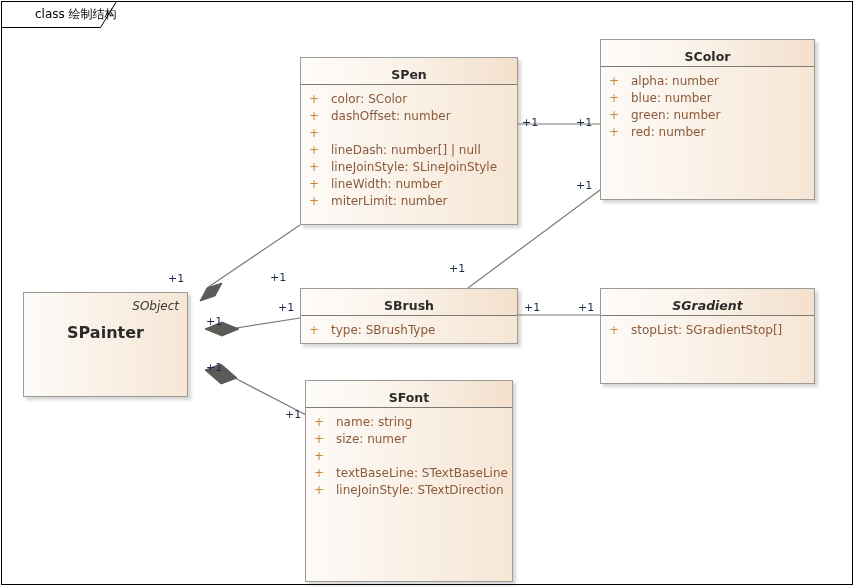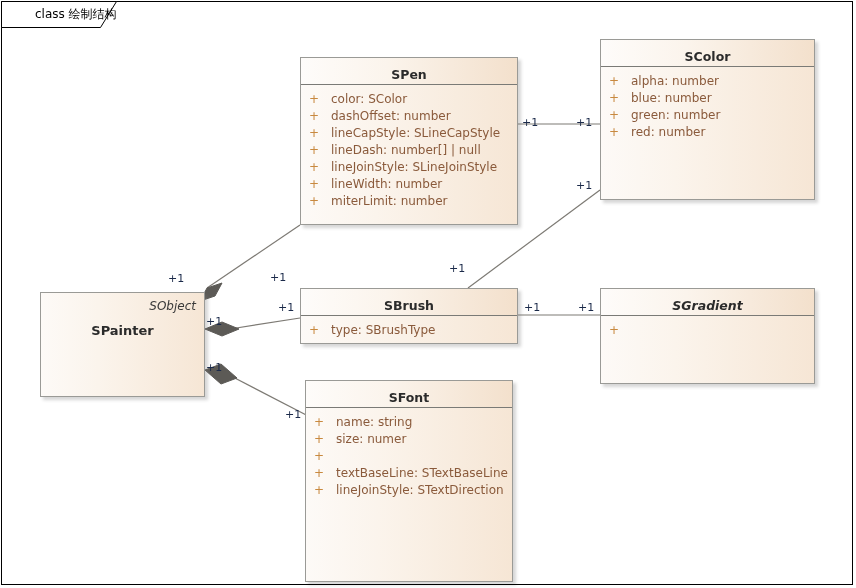--- a/index.html
+++ b/index.html
@@ -120,21 +120,21 @@
   .attr .sig {
     color: #8a5a3b;
   }
 
   
   .cls-plain-name {
     position: absolute;
     left: 0;
     right: 0;
     text-align: center;
-    font-size: 13px;
+    font-size: 16px;
     font-weight: bold;
     color: #2b2b2b;
   }
   .cls-stereotype {
     position: absolute;
     right: 8px;
     font-size: 12px;
     font-style: italic;
     color: #3a3a3a;
   }
@@ -173,21 +173,20 @@
       <div class="attr">
         <span class="vis">+</span>
         <span class="sig">color: SColor</span>
       </div>
       <div class="attr">
         <span class="vis">+</span>
         <span class="sig">dashOffset: number</span>
       </div>
       <div class="attr">
         <span class="vis">+</span>
-        <span class="sig">lineCapStyle: SLineCapStyle</span>
       </div>
       <div class="attr">
         <span class="vis">+</span>
         <span class="sig">lineDash: number[] | null</span>
       </div>
       <div class="attr">
         <span class="vis">+</span>
         <span class="sig">lineJoinStyle: SLineJoinStyle</span>
       </div>
       <div class="attr">
@@ -231,20 +230,21 @@
         <span class="sig">type: SBrushType</span>
       </div>
     </div>
   </div>
 
   <div class="cls" style="left:600px; top:288px; width:215px; height:96px;">
     <div class="cls-head abstract">SGradient</div>
     <div class="cls-body">
       <div class="attr">
         <span class="vis">+</span>
+        <span class="sig">stopList: SGradientStop[]</span>
       </div>
     </div>
   </div>
 
   <div class="cls" style="left:305px; top:380px; width:208px; height:202px;">
     <div class="cls-head">SFont</div>
     <div class="cls-body">
       <div class="attr">
         <span class="vis">+</span>
         <span class="sig">name: string</span>
@@ -260,21 +260,21 @@
         <span class="vis">+</span>
         <span class="sig">textBaseLine: STextBaseLine</span>
       </div>
       <div class="attr">
         <span class="vis">+</span>
         <span class="sig">lineJoinStyle: STextDirection</span>
       </div>
     </div>
   </div>
 
-  <div class="cls" style="left:40px; top:292px; width:165px; height:105px;">
+  <div class="cls" style="left:23px; top:292px; width:165px; height:105px;">
     <div class="cls-stereotype" style="top:6px;">SObject</div>
     <div class="cls-plain-name" style="top:30px;">SPainter</div>
   </div>
 
   <div class="mult" style="left:270px; top:271px;">+1</div>
   <div class="mult" style="left:522px; top:116px;">+1</div>
   <div class="mult" style="left:576px; top:116px;">+1</div>
   <div class="mult" style="left:576px; top:179px;">+1</div>
   <div class="mult" style="left:449px; top:262px;">+1</div>
   <div class="mult" style="left:168px; top:272px;">+1</div>

